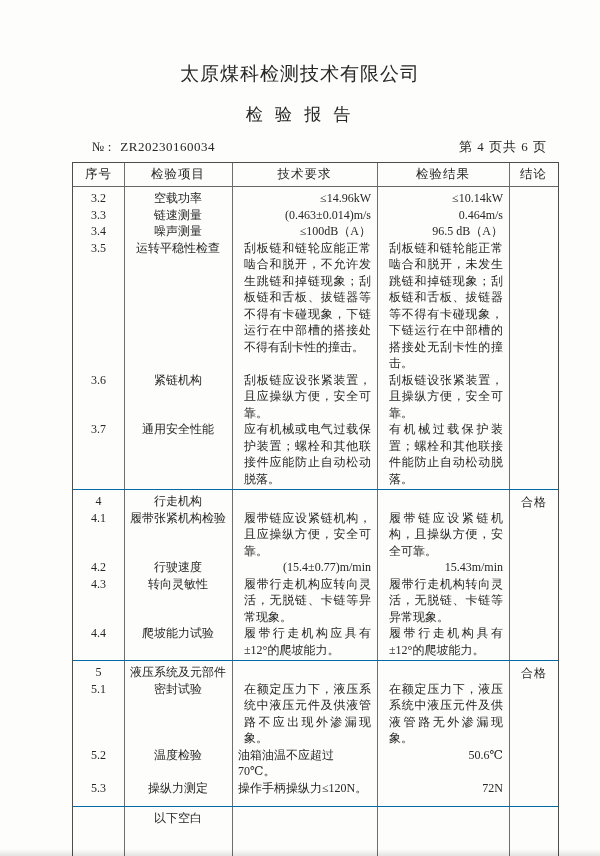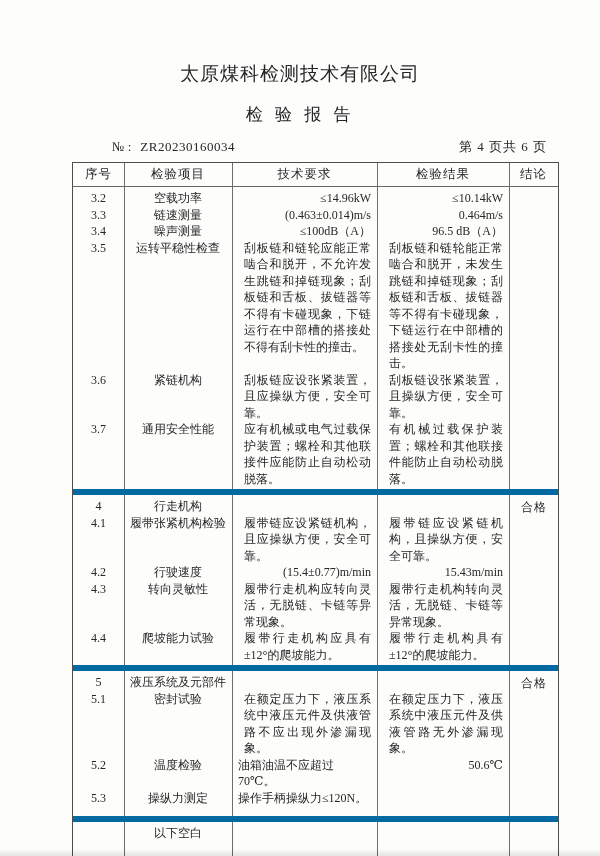--- a/index.html
+++ b/index.html
@@ -19,21 +19,21 @@
   }
   .company {
     position:absolute; top:61px; left:0; width:100%;
     text-align:center; font-size:19px; letter-spacing:1px; white-space:nowrap;
   }
   .doc-title {
     position:absolute; top:103px; left:0; width:100%;
     text-align:center; font-size:17px; letter-spacing:4px; white-space:nowrap;
   }
   .meta {
-    position:absolute; top:138px; left:112px; right:53px;
+    position:absolute; top:138px; left:92px; right:53px;
     display:flex; justify-content:space-between; align-items:baseline;
     font-size:13px;
   }
   .report-no .no-val { margin-left:9px; letter-spacing:0.5px; }
   .page-indicator { letter-spacing:1px; }
 
   .itable {
     position:absolute; top:162px; left:72px; width:485px;
     border:1.5px solid #4d4d4d;
   }
@@ -42,21 +42,21 @@
     grid-template-columns:51px 108px 145px 132px 49px;
   }
   .thead {
     position:relative; height:23px;
     border-bottom:1px solid #666;
     align-items:center;
     font-size:12.5px;
   }
   .thead .hcell { text-align:center; letter-spacing:1px; }
 
-  .block { position:relative; border-bottom:6px solid #0369a1; padding-top:3px; }
+  .block { position:relative; border-bottom:1px solid #0369a1; padding-top:3px; }
   .block:last-child { border-bottom:none; min-height:70px; }
   .b0 { padding-bottom:2px; }
   .b1 { padding-bottom:2px; }
   .b2 { padding-bottom:10px; }
 
   .vl { position:absolute; top:0; bottom:0; width:1px; background:#6e6e6e; }
   .vl1 { left:51px; } .vl2 { left:159px; } .vl3 { left:304px; } .vl4 { left:436px; }
 
   .cell { font-size:12px; line-height:16.5px; min-height:16.5px; }
   .c-no   { text-align:center; }
@@ -210,20 +210,21 @@
             <div class="cell c-no">5.2</div>
             <div class="cell c-item">温度检验</div>
             <div class="cell c-req t-left">油箱油温不应超过 70℃。</div>
             <div class="cell c-res t-center">50.6℃</div>
             <div class="cell"></div>
           </div>
           <div class="row">
             <div class="cell c-no">5.3</div>
             <div class="cell c-item">操纵力测定</div>
             <div class="cell c-req t-left">操作手柄操纵力≤120N。</div>
+            <div class="cell c-res t-center">72N</div>
             <div class="cell"></div>
           </div>
           <div class="vl vl1"></div>
           <div class="vl vl2"></div>
           <div class="vl vl3"></div>
           <div class="vl vl4"></div>
           <div class="conclusion">合格</div>
         </div>
         <div class="block b3">
           <div class="row">

